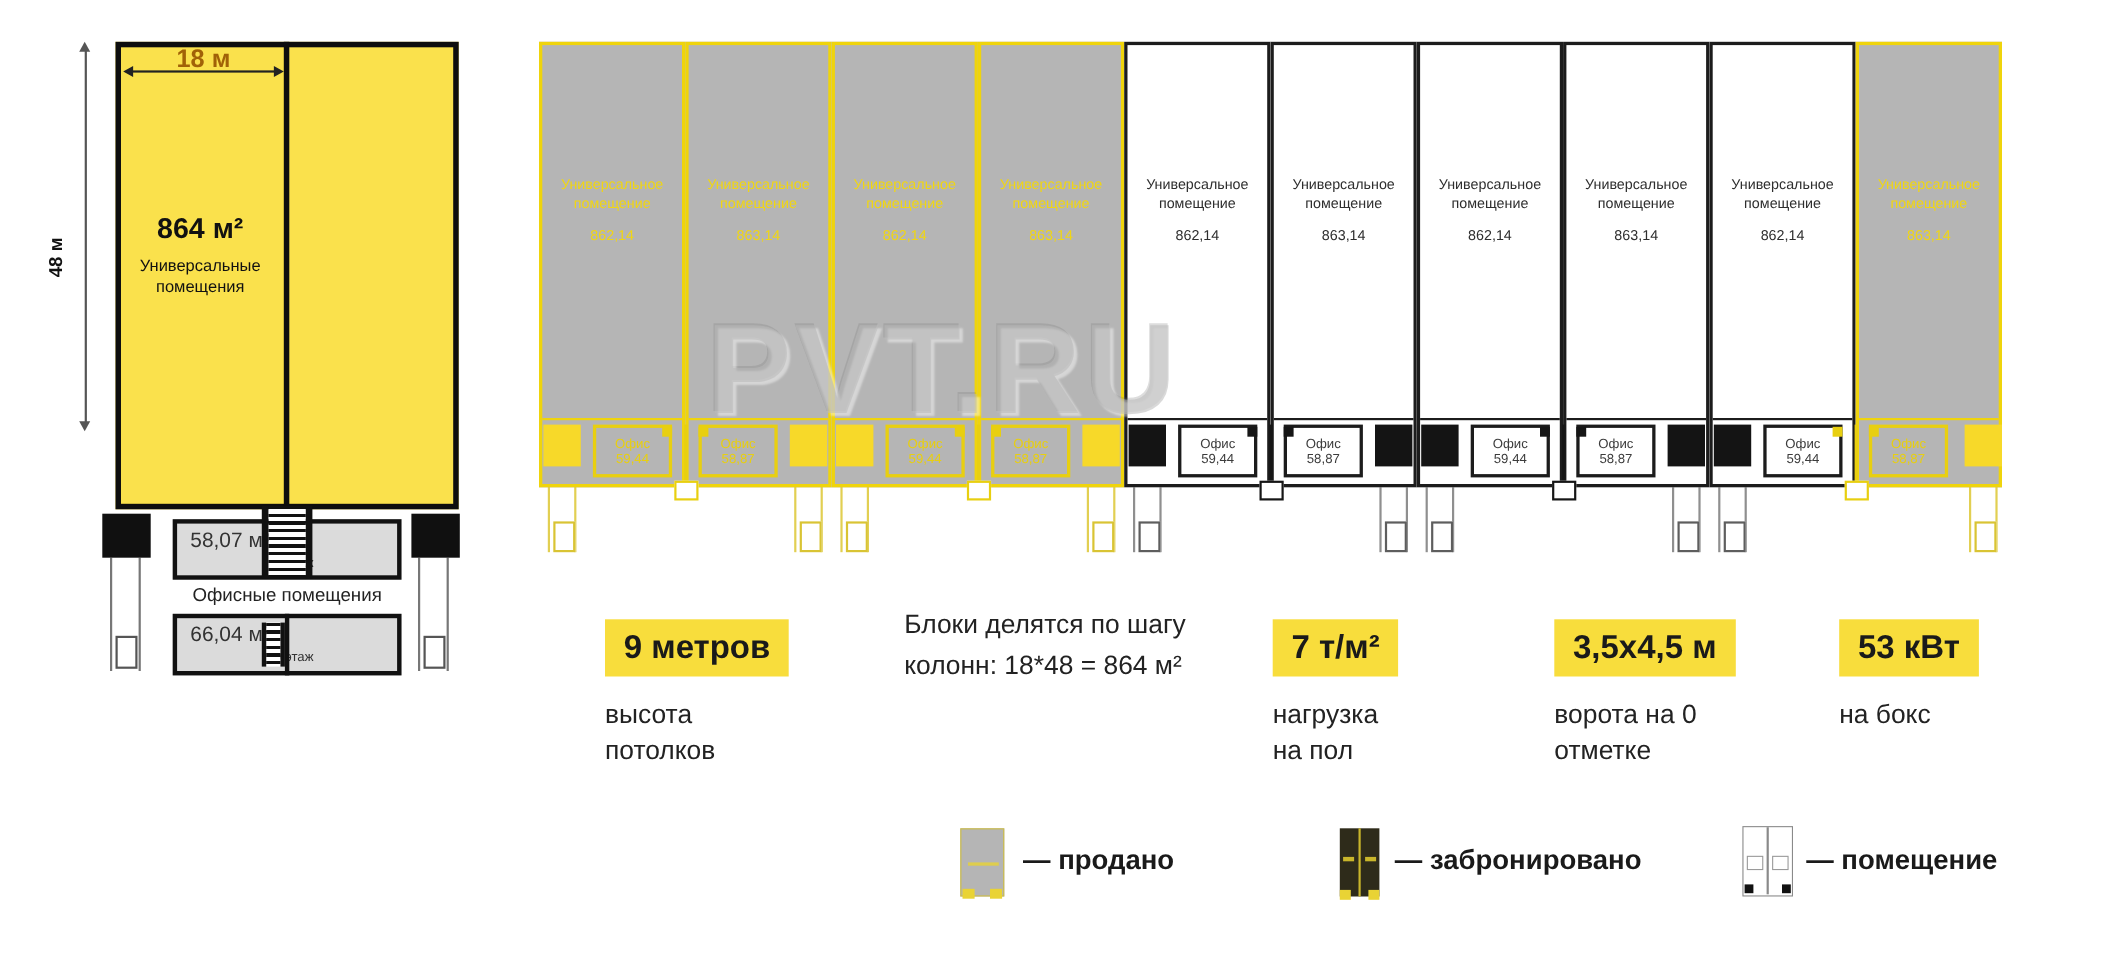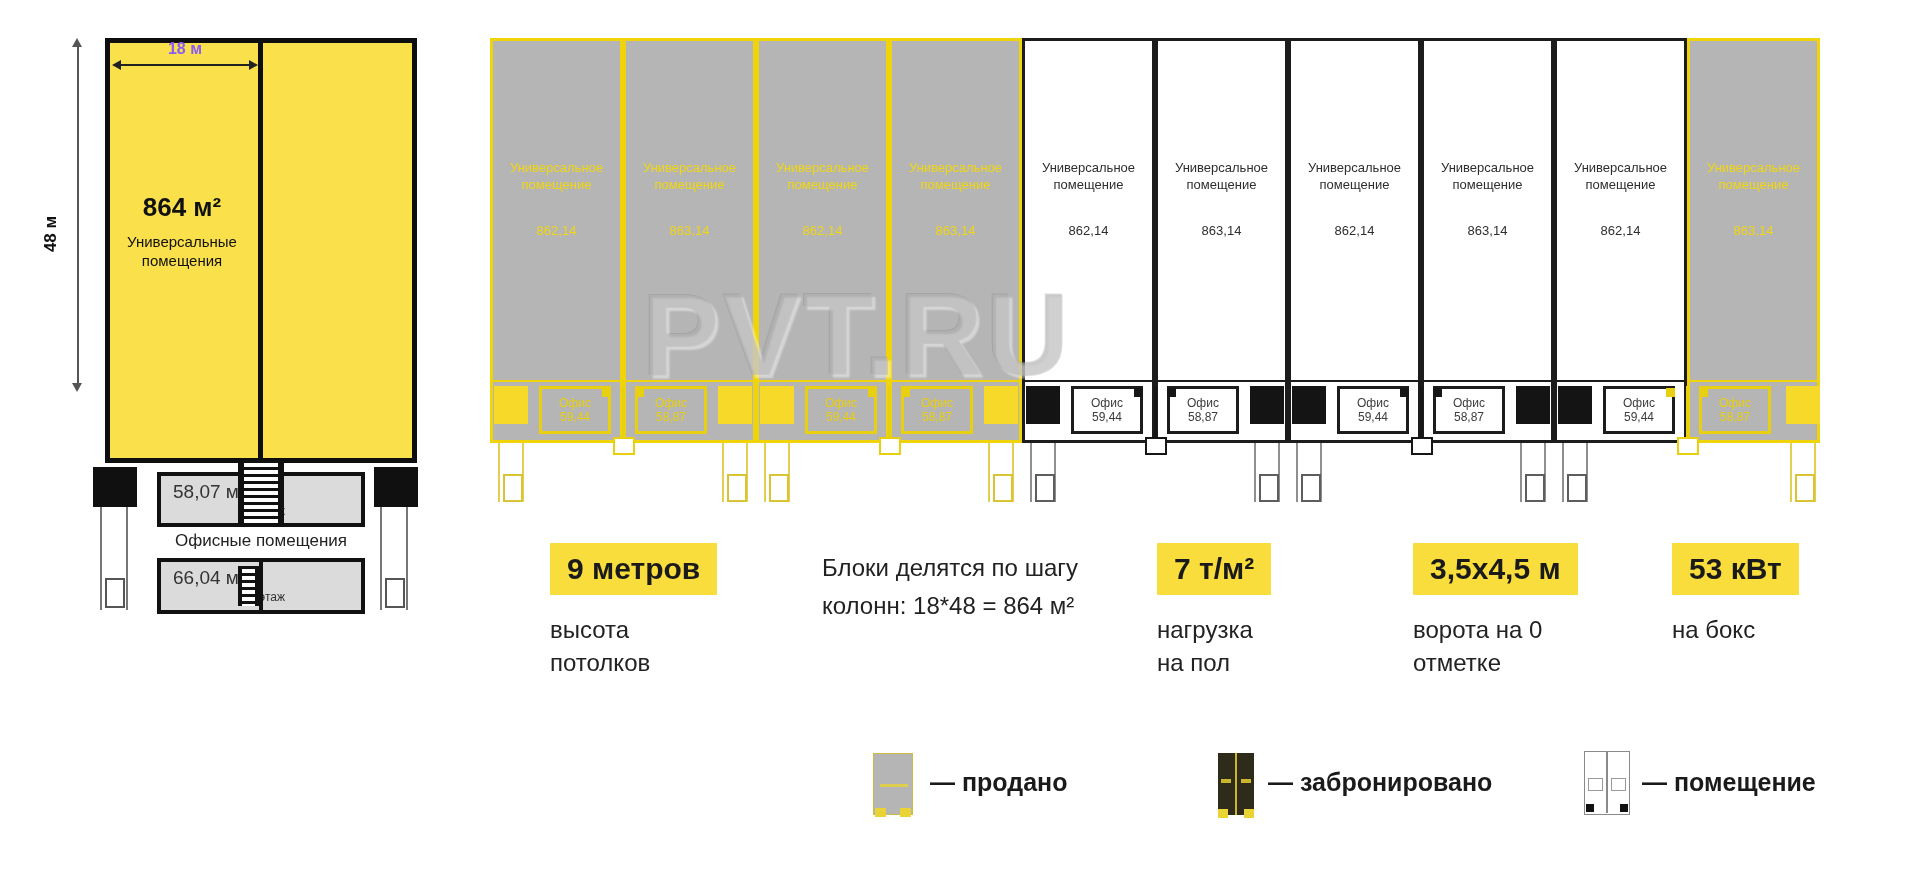--- a/index.html
+++ b/index.html
@@ -6,21 +6,21 @@
   #canvas{position:relative;width:1920px;height:873px;background:#ffffff;overflow:hidden;
           font-family:"Liberation Sans", sans-serif;color:#222;}
   .abs{position:absolute;box-sizing:border-box;}
 
   
   .lp-hall{left:105px;top:38px;width:312px;height:425px;background:#FAE14C;border:5px solid #0e0e0e;z-index:1;}
   .lp-divider{left:258px;top:38px;width:5px;height:425px;background:#0e0e0e;z-index:2;}
   .lp-harrow{left:118px;top:64px;width:134px;height:2px;background:#222;z-index:3;}
   .lp-harrow-l{left:112px;top:60px;width:0;height:0;border-top:5px solid transparent;border-bottom:5px solid transparent;border-right:9px solid #222;z-index:3;}
   .lp-harrow-r{left:249px;top:60px;width:0;height:0;border-top:5px solid transparent;border-bottom:5px solid transparent;border-left:9px solid #222;z-index:3;}
-  .lp-wlabel{left:116px;top:40px;width:138px;text-align:center;font-size:16px;font-weight:bold;color:#8b5cf6;z-index:3;}
+  .lp-wlabel{left:116px;top:40px;width:138px;text-align:center;font-size:23px;font-weight:bold;color:#a16207;z-index:3;}
   .lp-varrow{left:77px;top:46px;width:2px;height:338px;background:#555;}
   .lp-varrow-t{left:72px;top:38px;width:0;height:0;border-left:5px solid transparent;border-right:5px solid transparent;border-bottom:9px solid #555;}
   .lp-varrow-b{left:72px;top:383px;width:0;height:0;border-left:5px solid transparent;border-right:5px solid transparent;border-top:9px solid #555;}
   .lp-hlabel{left:28px;top:224px;width:46px;text-align:center;font-size:17px;font-weight:bold;color:#111;transform:rotate(-90deg);}
   .lp-area{left:106px;top:192px;width:152px;text-align:center;font-size:26px;font-weight:bold;color:#111;z-index:3;}
   .lp-hallname{left:108px;top:232px;width:148px;text-align:center;font-size:15px;line-height:19px;color:#111;z-index:3;}
   .lp-col{width:44px;height:40px;background:#101010;z-index:4;}
   .lp-box{background:#DBDBDB;border:4px solid #111;z-index:2;padding:5px 0 0 12px;}
   .lp-box .a{font-size:19px;color:#333;}
   .lp-box .f{font-size:12px;color:#333;margin-top:1px;text-align:center;}
@@ -30,21 +30,21 @@
   .dockL{border-left:2px solid #777;border-right:2px solid #777;z-index:0;}
   .dockL .bumper{position:absolute;left:3px;bottom:2px;width:16px;height:26px;border:2px solid #555;background:#fff;}
 
   
   .unit{position:absolute;top:38px;width:133px;height:405px;box-sizing:border-box;border:3px solid;z-index:1;}
   .unit.sold{background:#B5B5B5;border-color:#EFD40C;}
   .unit.free{background:#ffffff;border-color:#1c1c1c;}
   .unit-label{margin-top:118px;text-align:center;font-size:13px;line-height:17px;}
   .unit.sold .unit-label{color:#F0D614;}
   .unit.free .unit-label{color:#2e2e2e;}
-  .unit-area{margin-top:29px;}
+  .unit-area{margin-top:12px;}
   .office-strip{position:absolute;left:0;right:0;bottom:0;height:58px;}
   .unit.sold .office-strip{border-top:2.5px solid #EFD40C;}
   .unit.free .office-strip{border-top:2.5px solid #1c1c1c;}
   .office-box{position:absolute;top:4px;width:72px;height:48px;border:3px solid;box-sizing:border-box;
               font-size:12px;line-height:14px;text-align:center;padding-top:7px;}
   .office-box.side-right{right:9px;}
   .office-box.side-left{left:9px;}
   .unit.sold .office-box{border-color:#E8CF10;color:#E8CF10;}
   .unit.free .office-box{border-color:#1c1c1c;color:#3c3c3c;}
   .col{position:absolute;top:386px;width:34px;height:38px;z-index:3;}
@@ -63,21 +63,21 @@
   .vest .sq{position:absolute;top:2px;width:9px;height:9px;background:currentColor;}
   .vest .sq.l{left:3px;} .vest .sq.r{right:3px;}
   .vest .door{position:absolute;left:14px;bottom:-11px;width:18px;height:14px;border:2.5px solid currentColor;background:#fff;}
 
   
   .watermark{left:642px;top:268px;font-size:116px;font-weight:bold;letter-spacing:3px;
              color:rgba(185,185,185,0.55);text-shadow:3px 3px 2px rgba(255,255,255,0.45), -1px -1px 0 rgba(120,120,120,0.25);
              z-index:6;pointer-events:none;}
 
   
-  .spec{z-index:2;}
+  .spec{z-index:2;margin-top:20px;}
   .spec .val{display:inline-block;background:#F8DD3C;padding:9px 17px;font-size:30px;font-weight:bold;color:#1a1a1a;}
   .spec .sub{margin-top:18px;font-size:24px;line-height:33px;color:#222;}
   .note{left:822px;top:549px;font-size:24px;line-height:38px;color:#222;z-index:2;}
 
   
   .legend-label{font-size:25px;color:#1a1a1a;z-index:2;font-weight:bold;}
   .li-sold{left:873px;top:753px;width:40px;height:62px;background:#B5B5B5;border:1px solid #cdbd45;}
   .li-sold .b1,.li-sold .b2{position:absolute;bottom:-3px;width:11px;height:9px;background:#E9D335;}
   .li-sold .b1{left:1px;} .li-sold .b2{right:1px;}
   .li-sold .mid{position:absolute;left:6px;top:30px;width:28px;height:3px;background:rgba(233,211,53,0.8);}

